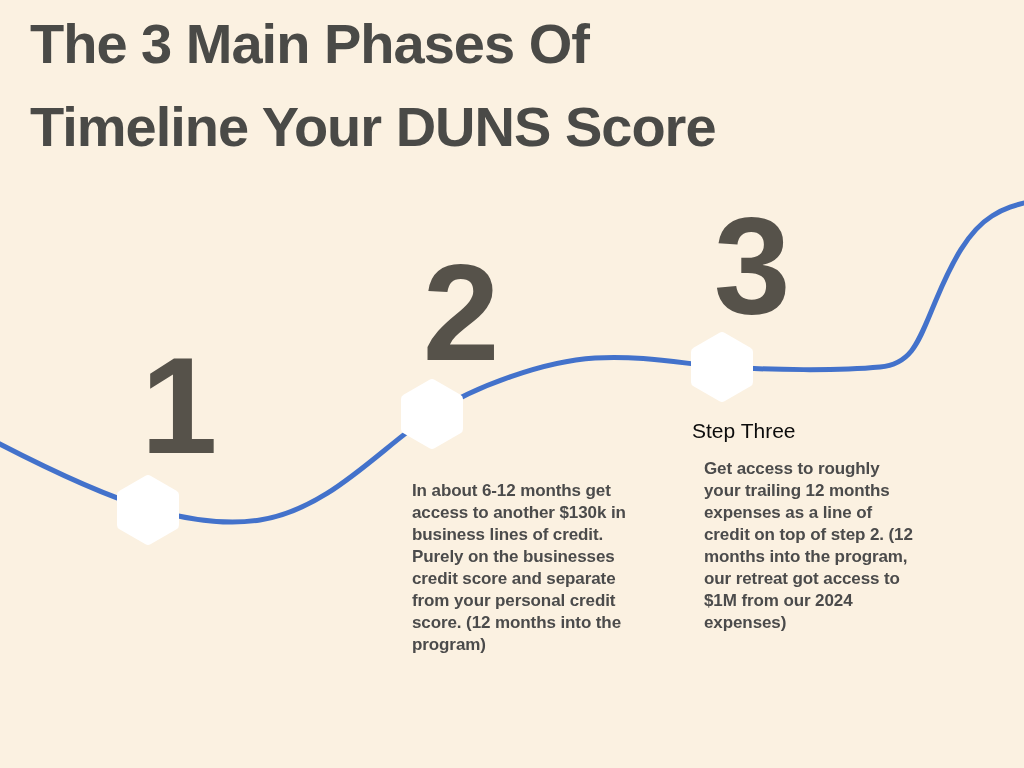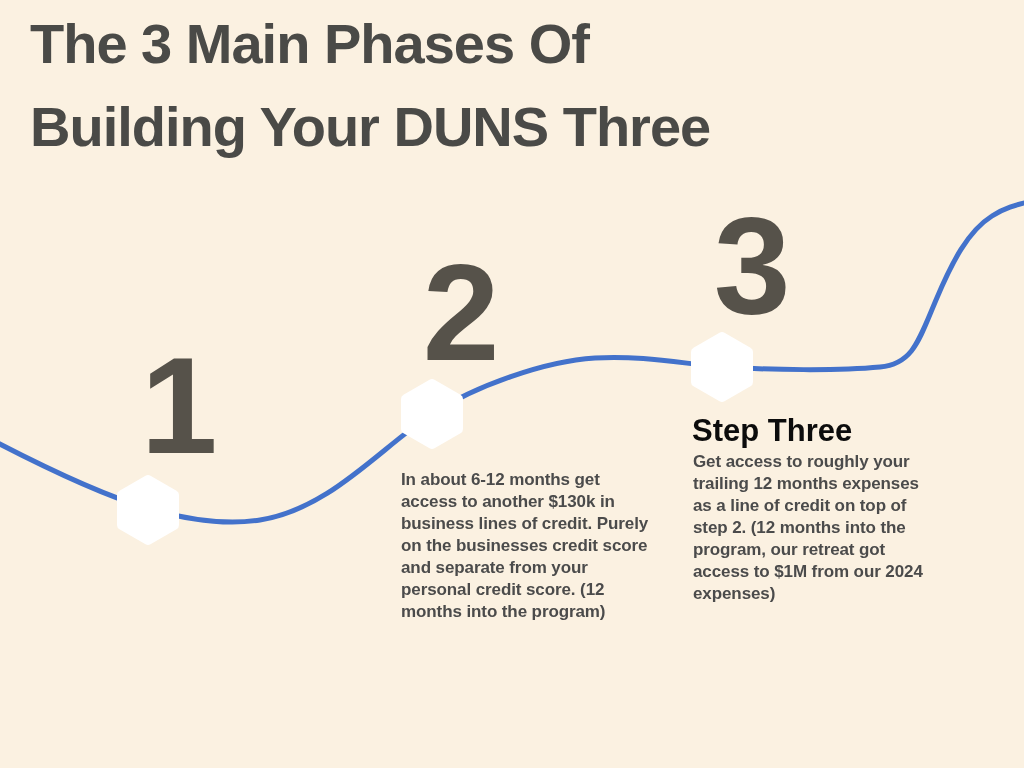--- a/index.html
+++ b/index.html
@@ -41,25 +41,25 @@
   }
   .num-1{left:179px;top:336px;}
   .num-2{left:461px;top:243px;}
   .num-3{left:752px;top:196px;}
   .step-card{position:absolute;}
   .step-1{left:118px;top:558px;width:222px;}
   .step-2{left:400px;top:468px;width:252px;}
   .step-3{left:692px;top:416px;width:236px;}
   .step-heading{
     margin:0 0 5px 0;
-    font-size:31px;line-height:30px;font-weight:bold;
+    font-size:21px;line-height:30px;font-weight:normal;
     color:var(--step-heading);
   }
   .step-body{
-    margin:1px;
+    margin:12px;
     font-size:17px;line-height:22px;font-weight:bold;
     letter-spacing:-0.1px;
     color:var(--step-body);
   }
 </style>
 </head>
 <body>
 
 <div class="canvas">
 
@@ -74,21 +74,21 @@
              C 913 364, 919 340, 936 300
              C 952 262, 968 231, 992 216
              C 1004 208, 1016 205, 1028 202" fill="none" style="stroke:var(--curve)" stroke-width="5" stroke-linecap="round"></path>
     <path d="M0 -30 L26 -15 L26 15 L0 30 L-26 15 L-26 -15 Z" transform="translate(148,510)" style="fill:var(--marker);stroke:var(--marker)" stroke-width="10" stroke-linejoin="round"></path>
     <path d="M0 -30 L26 -15 L26 15 L0 30 L-26 15 L-26 -15 Z" transform="translate(432,414)" style="fill:var(--marker);stroke:var(--marker)" stroke-width="10" stroke-linejoin="round"></path>
     <path d="M0 -30 L26 -15 L26 15 L0 30 L-26 15 L-26 -15 Z" transform="translate(722,367)" style="fill:var(--marker);stroke:var(--marker)" stroke-width="10" stroke-linejoin="round"></path>
   </svg>
 
   <div class="page-title">
     <div>The 3 Main Phases Of</div>
-    <div>Building Your DUNS Three</div>
+    <div>Timeline Your DUNS Score</div>
   </div>
 
   <div class="phase-number num-1">1</div>
   <div class="phase-number num-2">2</div>
   <div class="phase-number num-3">3</div>
 
 
   <div class="step-card step-2">
     <p class="step-body">In about 6-12 months get access to another $130k in business lines of credit. Purely on the businesses credit score and separate from your personal credit score. (12 months into the program)</p>
   </div>

